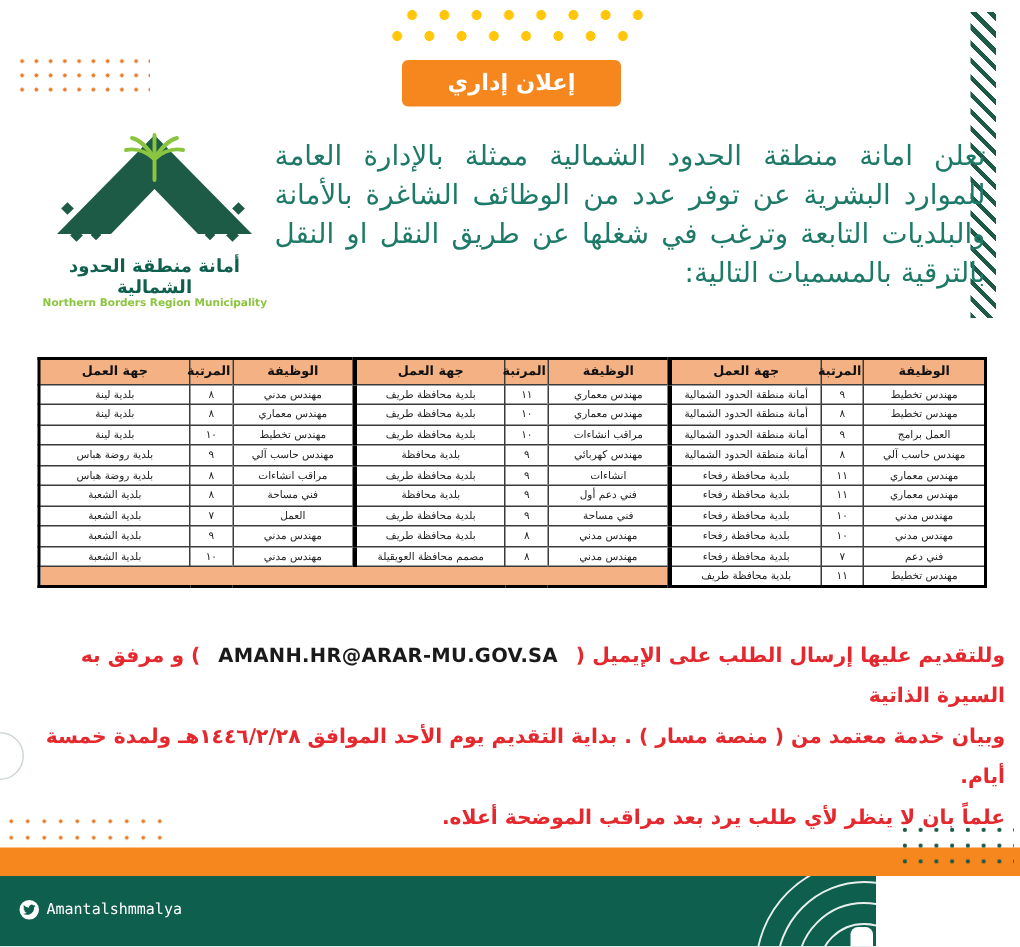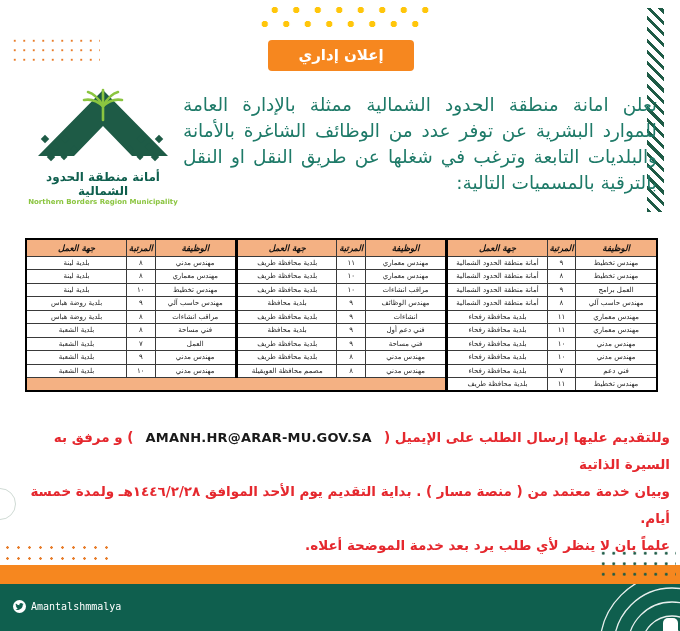--- a/index.html
+++ b/index.html
@@ -28,44 +28,44 @@
     background:repeating-linear-gradient(45deg,var(--logogreen) 0 3px,transparent 3px 8px);}
   .left-arc{position:absolute;left:-16px;top:488px;width:32px;height:32px;border:1px solid #CFDAD4;border-radius:50%;}
 
   
   .badge{position:absolute;left:268px;top:40px;width:146px;height:31px;background:var(--orange);
     border-radius:4px;color:#fff;font-weight:bold;font-size:15px;line-height:31px;text-align:center;direction:rtl;}
 
   
   .logo{position:absolute;left:28px;top:84px;width:150px;text-align:center;}
   .logo-ar{color:var(--darkgreen);font-weight:bold;font-size:12px;direction:rtl;line-height:14px;margin-top:2px;}
-  .logo-en{color:var(--palm);font-weight:bold;font-size:7px;line-height:9px;}
+  .logo-en{color:var(--palm);font-weight:bold;font-size:7px;line-height:9px;text-align:right;}
 
   
   .intro{position:absolute;left:183px;top:92px;width:474px;direction:rtl;text-align:justify;
     color:var(--teal);font-weight:normal;font-size:18.5px;line-height:26px;}
 
   
   .tblwrap{position:absolute;left:25px;top:238px;width:633px;}
   table{border-collapse:collapse;table-layout:fixed;width:633px;direction:rtl;border:2px solid #000;}
   col.c-pos{width:80px;} col.c-rank{width:28px;} col.c-ent{width:99px;}
-  th{background:var(--peach);font-size:8.5px;font-weight:bold;height:17px;color:#111;font-style:italic;}
+  th{background:var(--peach);font-size:8.5px;font-weight:bold;height:17px;color:#111;}
   td{font-size:7px;height:13.5px;text-align:center;color:#222;overflow:hidden;white-space:nowrap;}
   th,td{border:1px solid #3a3a3a;padding:0 1px;}
   .sep{border-left:none;border-right:3px solid #000 !important;}
   .filler{background:var(--peach);}
 
   
   .apply{position:absolute;left:10px;top:424px;width:660px;direction:rtl;text-align:right;
     color:var(--red);font-weight:bold;font-size:13.5px;line-height:27px;}
   .email{color:var(--ink);font-weight:bold;margin:0 12px;letter-spacing:.2px;font-size:13px;}
 
   
   .orange-strip{position:absolute;left:0;top:565px;width:680px;height:19px;background:var(--orange);z-index:2;}
-  .footer{position:absolute;left:0;top:584px;width:680px;height:47px;background:var(--darkgreen);z-index:3;}
+  .footer{position:absolute;left:0;top:584px;width:584px;height:47px;background:var(--darkgreen);z-index:3;}
   .tw{position:absolute;left:13px;top:16px;width:13px;height:13px;background:#fff;border-radius:50%;
     display:flex;align-items:center;justify-content:center;}
   .handle{position:absolute;left:31px;top:17px;color:#fff;font-size:10px;
     font-family:"DejaVu Sans Mono","Liberation Mono",monospace;}
   .arcs{position:absolute;right:0;top:0;width:120px;height:47px;overflow:hidden;}
   .corner-tab{position:absolute;right:2px;bottom:0;width:15px;height:13px;background:#fff;border-radius:5px 5px 0 0;z-index:5;}
 </style>
 </head>
 <body>
 
@@ -168,21 +168,21 @@
             <td>١٠</td>
             <td>بلدية محافظة طريف</td>
             <td class="sep">مهندس تخطيط</td>
             <td>١٠</td>
             <td>بلدية لينة</td>
           </tr>
           <tr>
             <td>مهندس حاسب آلي</td>
             <td>٨</td>
             <td>أمانة منطقة الحدود الشمالية</td>
-            <td class="sep">مهندس الوظائف</td>
+            <td class="sep">مهندس كهربائي</td>
             <td>٩</td>
             <td>بلدية محافظة</td>
             <td class="sep">مهندس حاسب آلي</td>
             <td>٩</td>
             <td>بلدية روضة هباس</td>
           </tr>
           <tr>
             <td>مهندس معماري</td>
             <td>١١</td>
             <td>بلدية محافظة رفحاء</td>
@@ -245,21 +245,21 @@
           </tr>
         </tbody>
     </table>
   </div>
 
   <div class="apply">
     <div>
       <span>وللتقديم عليها إرسال الطلب على الإيميل (</span><bdi class="email">AMANH.HR@ARAR-MU.GOV.SA</bdi><span>) و مرفق به السيرة الذاتية</span>
     </div>
     <div>وبيان خدمة معتمد من ( منصة مسار ) . بداية التقديم يوم الأحد الموافق ١٤٤٦/٢/٢٨هـ ولمدة خمسة أيام.</div>
-    <div>علماً بان لا ينظر لأي طلب يرد بعد خدمة الموضحة أعلاه.</div>
+    <div>علماً بان لا ينظر لأي طلب يرد بعد مراقب الموضحة أعلاه.</div>
   </div>
 
   <div class="dots-orange do-bottomleft"></div>
   <div class="dots-green"></div>
   <div class="orange-strip"></div>
 
   <div class="footer">
     <div class="tw">
       <svg width="9" height="9" viewBox="0 0 24 24">
           <path fill="#0F5F4E" d="M23 5.1c-.8.4-1.7.6-2.6.8a4.5 4.5 0 0 0 2-2.5c-.9.5-1.9.9-2.9 1.1a4.5 4.5 0 0 0-7.8 4.1A12.8 12.8 0 0 1 2.4 4a4.5 4.5 0 0 0 1.4 6 4.4 4.4 0 0 1-2-.5v.1a4.5 4.5 0 0 0 3.6 4.4 4.5 4.5 0 0 1-2 .1 4.5 4.5 0 0 0 4.2 3.1A9 9 0 0 1 1 19.1a12.7 12.7 0 0 0 6.9 2c8.3 0 12.8-6.9 12.8-12.8v-.6c.9-.6 1.6-1.4 2.3-2.3z"></path>

